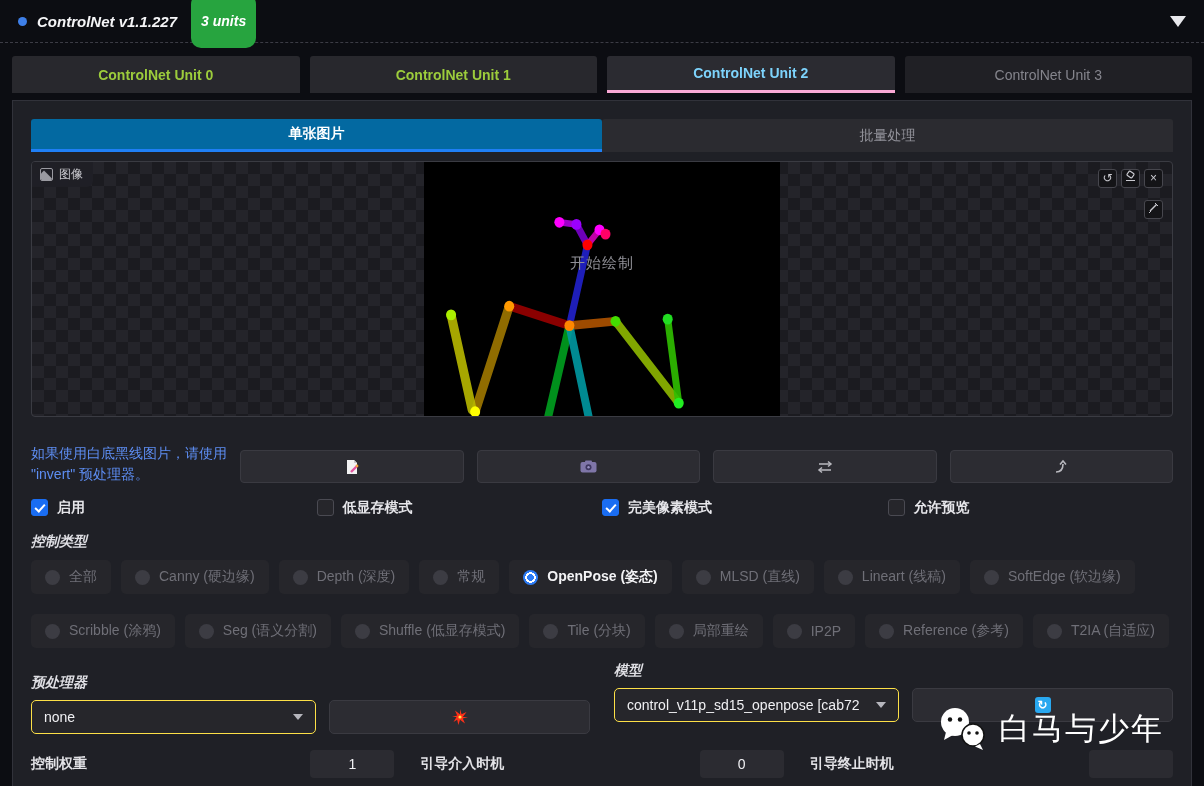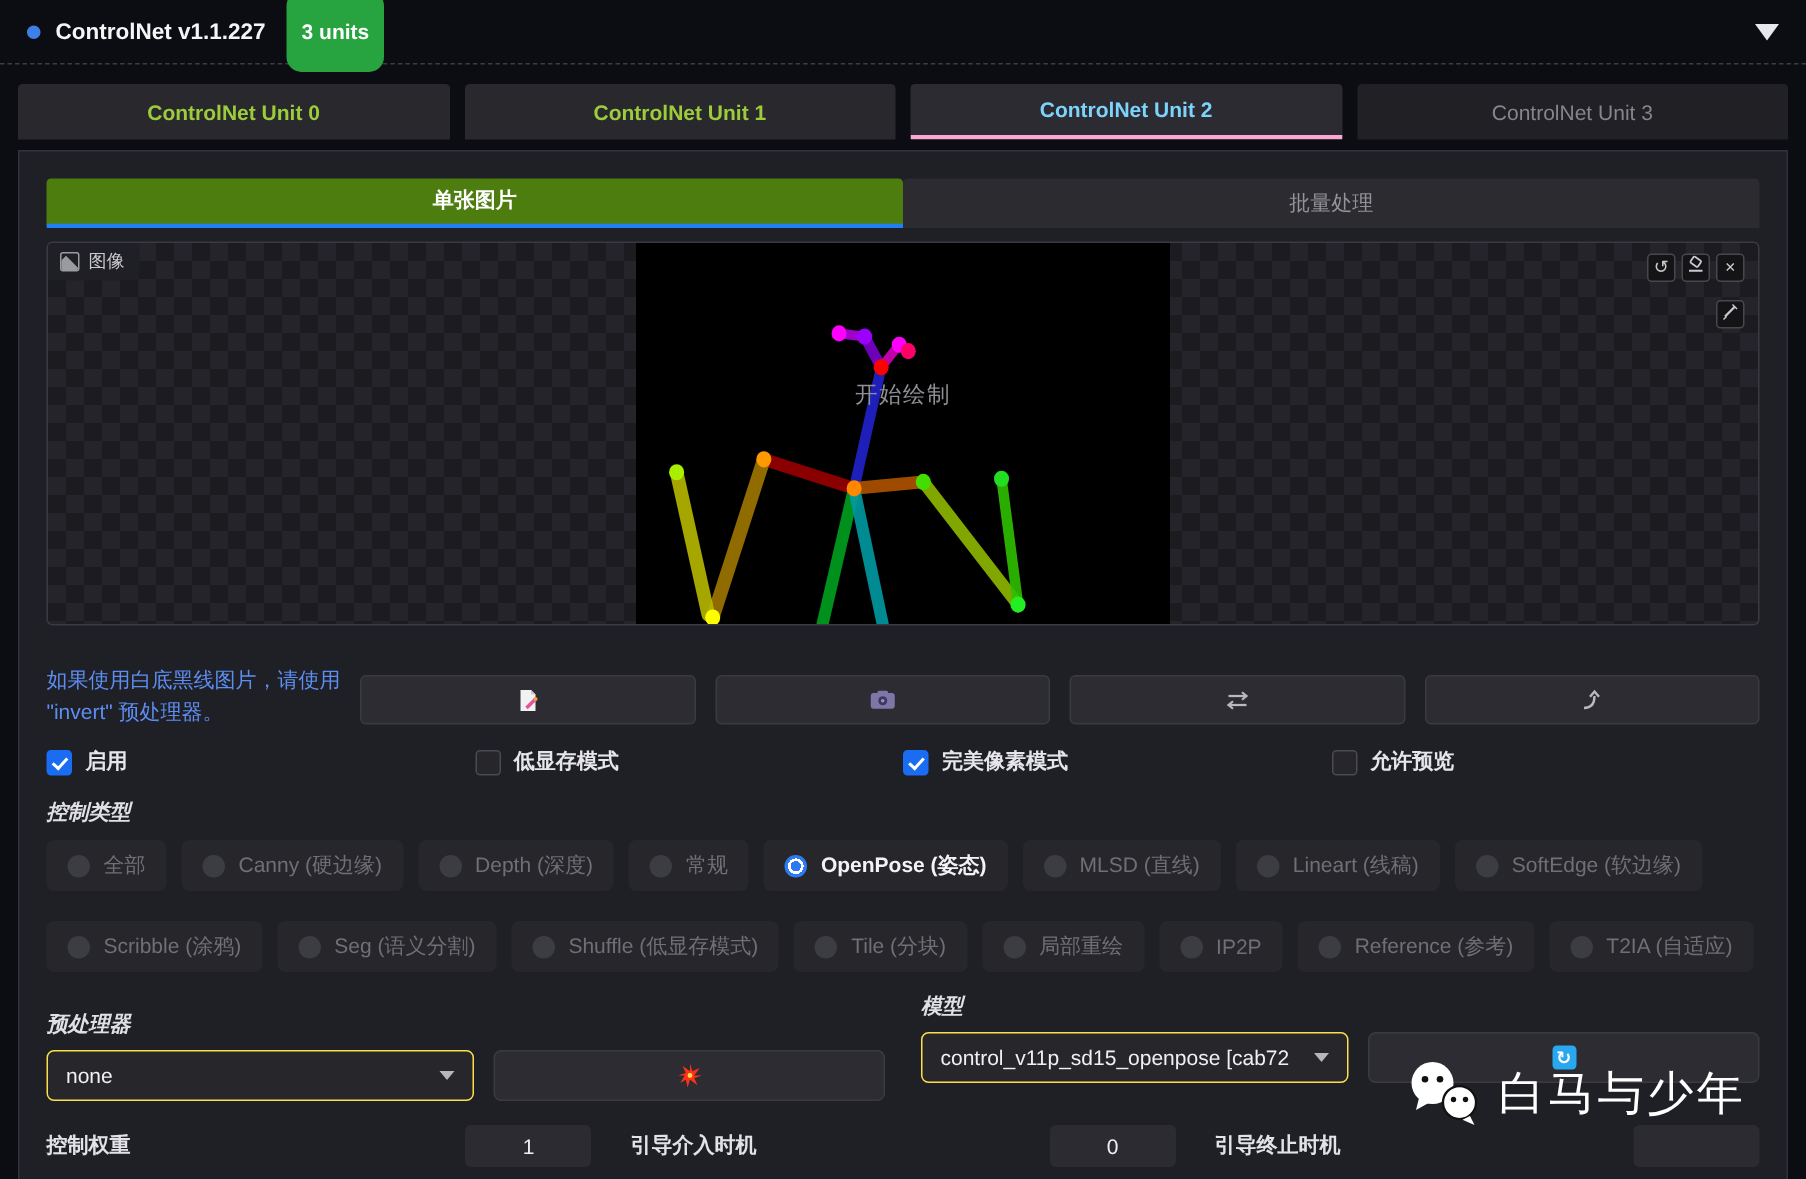--- a/index.html
+++ b/index.html
@@ -1,59 +1,59 @@
 <!DOCTYPE html>
 <html><head>
 <meta charset="utf-8">
 <style>
   *{margin:0;padding:0;box-sizing:border-box;font-family:"Liberation Sans","DejaVu Sans",sans-serif;}
   html,body{width:1204px;height:786px;overflow:hidden;background:#0c0d12;color:#e3e3e7;}
   .page{position:relative;width:1204px;height:786px;}
 
   
-  .topbar{height:42px;display:flex;align-items:center;padding:0 18px;background:#0c0d12;}
+  .topbar{height:42px;display:flex;align-items:center;padding:0 18px;background:#0c0d12;font-style:italic;}
   .status-dot{width:9px;height:9px;border-radius:50%;background:#3e7fe8;margin-right:10px;}
   .app-title{font-size:15px;font-weight:bold;color:#f5f5f7;}
   .badge{margin-left:14px;background:#27a43f;color:#fff;font-size:14px;font-weight:bold;padding:19px 10px;border-radius:10px;}
   .collapse-arrow{margin-left:auto;width:0;height:0;border-left:8px solid transparent;border-right:8px solid transparent;border-top:11px solid #e8e8ec;cursor:pointer;}
   .separator{border-top:1px dashed #3c3c45;}
 
   
   .unit-tabs{display:flex;gap:10px;margin:13px 12px 0 12px;}
   .utab{flex:1;height:37px;display:flex;align-items:center;justify-content:center;font-size:14px;font-weight:bold;background:#28282d;border-radius:3px 3px 0 0;cursor:pointer;color:#9ccc3c;}
   .utab.active{color:#7dd3fc;background:#2b2b31;border-bottom:3px solid #f9a8d4;}
   .utab.inactive{background:#202025;color:#85858d;font-weight:normal;}
 
   
   .panel{position:absolute;left:12px;right:12px;top:100px;bottom:0;background:#1f2026;border:1px solid #31323a;border-bottom:none;padding:18px 18px 0 18px;}
 
   .mode-tabs{display:flex;}
   .mtab{flex:1;height:33px;display:flex;align-items:center;justify-content:center;font-size:14px;cursor:pointer;background:#2b2b30;color:#93939b;border-radius:3px 3px 0 0;}
-  .mtab.active{background:#4d7c0f;color:#fff;font-weight:bold;border-bottom:3px solid #1f7ff5;}
+  .mtab.active{background:#0369a1;color:#fff;font-weight:bold;border-bottom:3px solid #1f7ff5;}
 
   
   .canvas-wrap{position:relative;margin-top:9px;height:256px;border:1px solid #3a3b42;border-radius:4px;overflow:hidden;background:repeating-conic-gradient(#24242a 0% 25%,#1b1b20 0% 50%);background-size:24px 24px;display:flex;justify-content:center;}
   .pose-image{position:relative;width:356px;height:100%;background:#000;}
   .pose-image svg{position:absolute;inset:0;}
   .overlay-text{position:absolute;left:50%;transform:translateX(-50%);top:92px;color:#8f8f96;font-size:15px;letter-spacing:1px;}
   .img-label{position:absolute;left:0;top:0;background:rgba(32,32,38,.92);color:#c9c9cf;font-size:12px;padding:4px 10px 4px 8px;border-radius:0 0 6px 0;display:flex;align-items:center;gap:6px;}
   .img-label .ico{width:13px;height:13px;border:1px solid #9a9aa1;border-radius:2px;position:relative;overflow:hidden;}
   .img-label .ico::after{content:"";position:absolute;left:-3px;bottom:-5px;width:12px;height:12px;transform:rotate(45deg);background:#9a9aa1;}
   .img-toolbar{position:absolute;top:7px;right:9px;display:flex;gap:4px;}
   .tool-btn{width:19px;height:19px;background:#141417;border:1px solid #47474e;border-radius:3px;color:#c9c9cf;font-size:12px;line-height:17px;text-align:center;cursor:pointer;}
   .tool-row2{position:absolute;top:38px;right:9px;}
 
   
   .actions-row{display:flex;margin-top:26px;gap:13px;}
   .hint{width:196px;flex:none;font-size:14px;color:#5d8df2;line-height:21px;}
   .action-btn{flex:1;height:33px;margin-top:7px;background:#2c2c32;border:1px solid #3a3a41;border-radius:4px;display:flex;align-items:center;justify-content:center;cursor:pointer;color:#b9b9bf;}
 
   
   .cb-row{display:flex;margin-top:14px;}
-  .cb-col{flex:1;display:flex;align-items:flex-end;gap:9px;}
+  .cb-col{flex:1;display:flex;align-items:flex-start;gap:9px;}
   .cb{width:17px;height:17px;border-radius:3px;background:#26262b;border:1px solid #4a4a52;position:relative;cursor:pointer;flex:none;}
   .cb.checked{background:#1a6df2;border-color:#1a6df2;}
   .cb.checked::after{content:"";position:absolute;left:5px;top:2px;width:4px;height:8px;border:solid #fff;border-width:0 2px 2px 0;transform:rotate(42deg);}
   .cb-label{font-size:14px;font-weight:600;color:#e6e6ea;}
 
   .section-label{font-size:14px;font-weight:600;color:#dfdfe4;margin-top:16px;font-style:italic;}
 
   
   .chips{display:flex;flex-wrap:wrap;gap:10px;margin-top:9px;}
   .chips .break{width:100%;height:0;}

